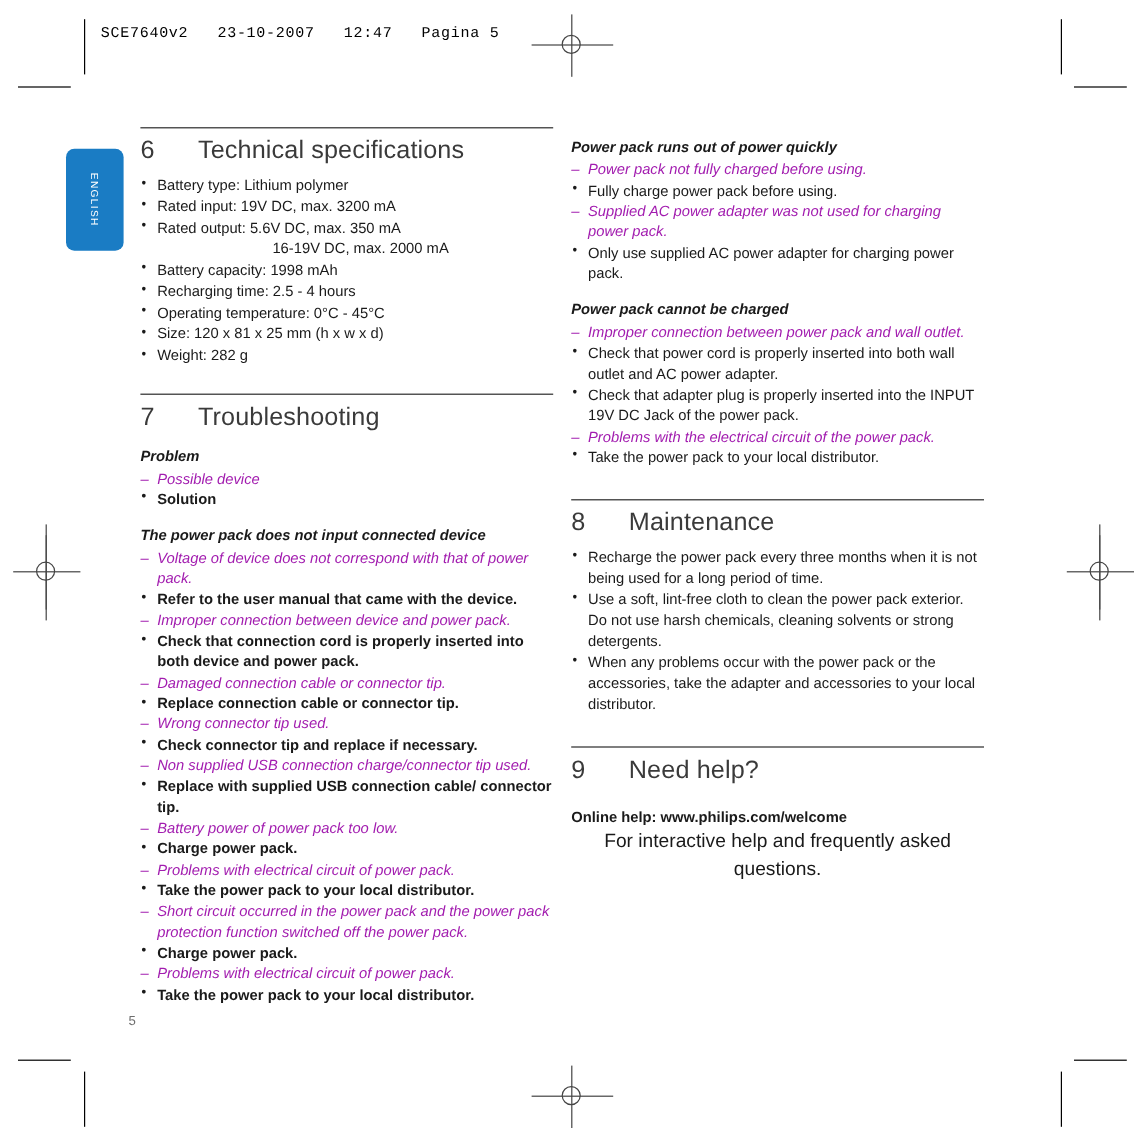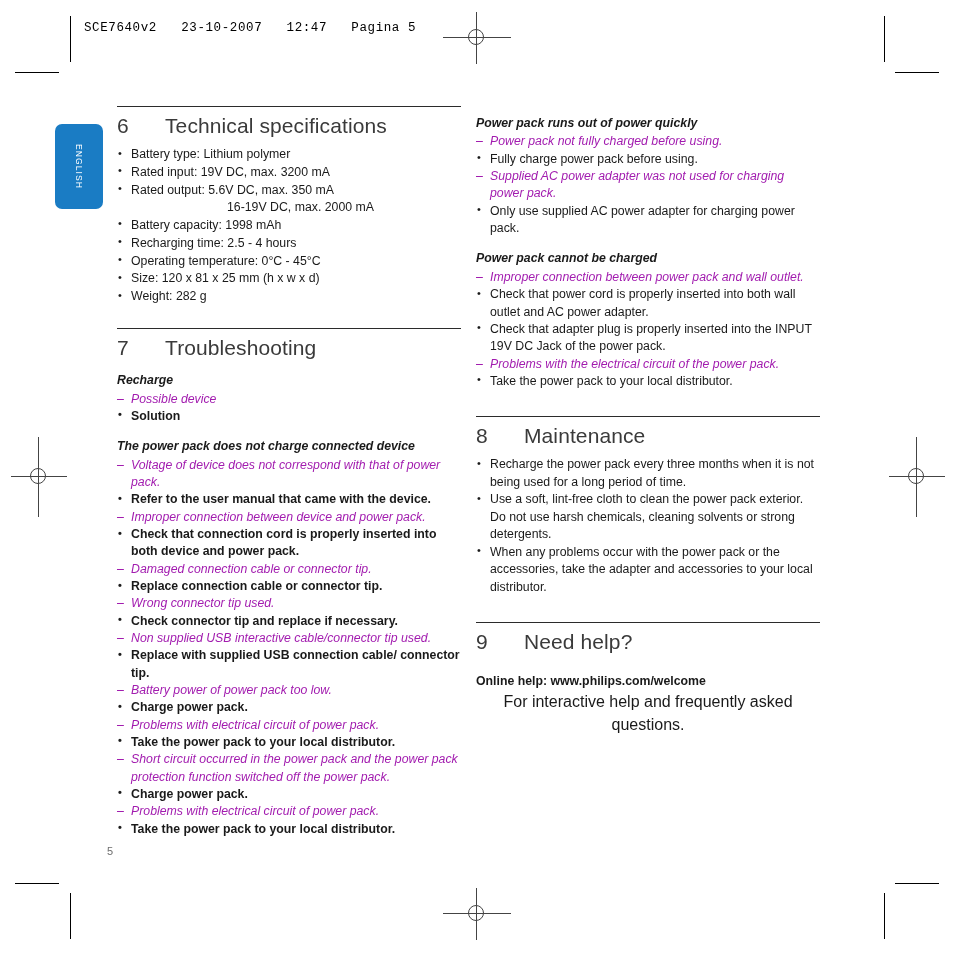--- a/index.html
+++ b/index.html
@@ -272,39 +272,39 @@
 
   <div style="height:22px"></div>
 
   <div class="rule"></div>
   <h2 class="section">
     <span class="num">7</span>
     <span>Troubleshooting</span>
   </h2>
 
   <div class="tsblock">
-    <div class="ts-title">Recharge</div>
+    <div class="ts-title">Problem</div>
     <ul class="ts-list">
       <li class="cause">Possible device</li>
       <li class="sol strong">Solution</li>
     </ul>
   </div>
 
   <div class="tsblock">
-    <div class="ts-title">The power pack does not charge connected device</div>
+    <div class="ts-title">The power pack does not input connected device</div>
     <ul class="ts-list">
       <li class="cause">Voltage of device does not correspond with that of power pack.</li>
       <li class="sol strong">Refer to the user manual that came with the device.</li>
       <li class="cause">Improper connection between device and power pack.</li>
       <li class="sol strong">Check that connection cord is properly inserted into both device and power pack.</li>
       <li class="cause">Damaged connection cable or connector tip.</li>
       <li class="sol strong">Replace connection cable or connector tip.</li>
       <li class="cause">Wrong connector tip used.</li>
       <li class="sol strong">Check connector tip and replace if necessary.</li>
-      <li class="cause">Non supplied USB interactive cable/connector tip used.</li>
+      <li class="cause">Non supplied USB connection charge/connector tip used.</li>
       <li class="sol strong">Replace with supplied USB connection cable/ connector tip.</li>
       <li class="cause">Battery power of power pack too low.</li>
       <li class="sol strong">Charge power pack.</li>
       <li class="cause">Problems with electrical circuit of power pack.</li>
       <li class="sol strong">Take the power pack to your local distributor.</li>
       <li class="cause">Short circuit occurred in the power pack and the power pack protection function switched off the power pack.</li>
       <li class="sol strong">Charge power pack.</li>
       <li class="cause">Problems with electrical circuit of power pack.</li>
       <li class="sol strong">Take the power pack to your local distributor.</li>
     </ul>

